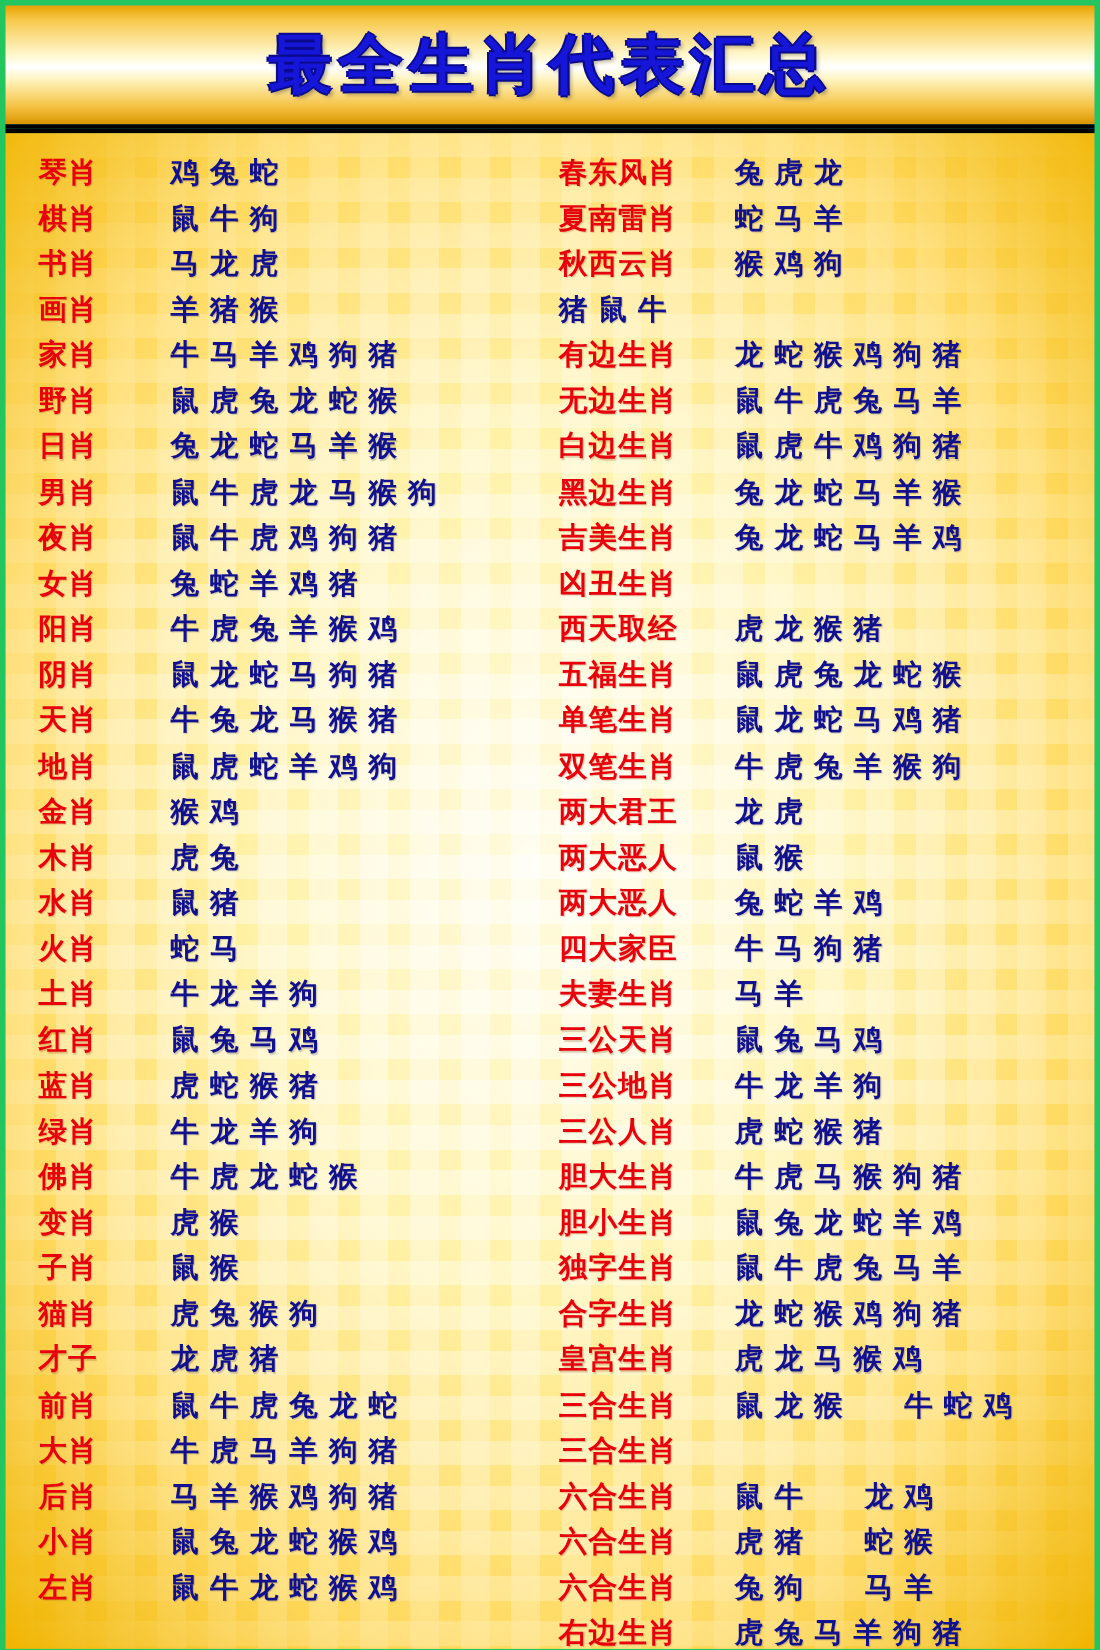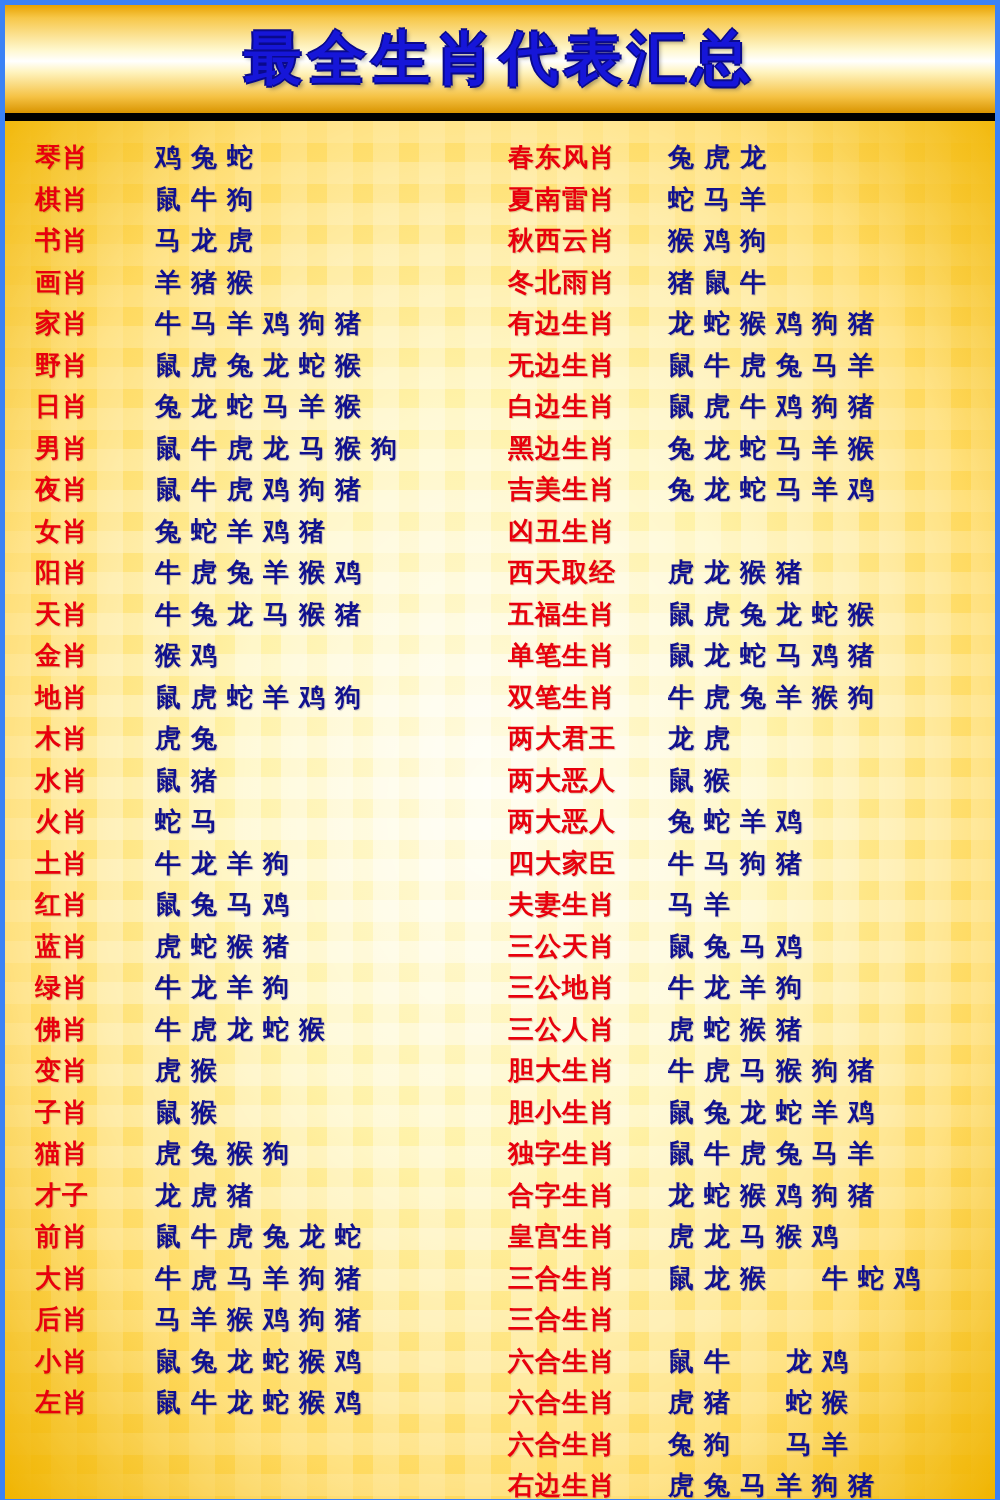--- a/index.html
+++ b/index.html
@@ -12,21 +12,21 @@
     height: 1500px;
     font-family: "DejaVu Sans", "Liberation Sans", sans-serif;
     overflow: hidden;
   }
   .poster {
     position: relative;
     width: 1000px;
     height: 1500px;
     background: #14b8a6;
     box-sizing: border-box;
-    border: 5px solid #3b82f6;
+    border: 5px solid #22c55e;
   }
   
   .title-bar {
     position: relative;
     height: 108px;
     margin: 0;
     background: linear-gradient(to bottom,
         #e8a200 0%,
         #f7c84a 12%,
         #fff8d0 42%,
@@ -172,32 +172,36 @@
           </div>
           <div class="row">
             <span class="label">女肖</span>
             <span class="values"><span class="v">兔</span><span class="v">蛇</span><span class="v">羊</span><span class="v">鸡</span><span class="v">猪</span></span>
           </div>
           <div class="row">
             <span class="label">阳肖</span>
             <span class="values"><span class="v">牛</span><span class="v">虎</span><span class="v">兔</span><span class="v">羊</span><span class="v">猴</span><span class="v">鸡</span></span>
           </div>
           <div class="row">
+            <span class="label">阴肖</span>
+            <span class="values"><span class="v">鼠</span><span class="v">龙</span><span class="v">蛇</span><span class="v">马</span><span class="v">狗</span><span class="v">猪</span></span>
+          </div>
+          <div class="row">
             <span class="label">天肖</span>
             <span class="values"><span class="v">牛</span><span class="v">兔</span><span class="v">龙</span><span class="v">马</span><span class="v">猴</span><span class="v">猪</span></span>
           </div>
           <div class="row">
+            <span class="label">地肖</span>
+            <span class="values"><span class="v">鼠</span><span class="v">虎</span><span class="v">蛇</span><span class="v">羊</span><span class="v">鸡</span><span class="v">狗</span></span>
+          </div>
+          <div class="row">
             <span class="label">金肖</span>
             <span class="values"><span class="v">猴</span><span class="v">鸡</span></span>
           </div>
           <div class="row">
-            <span class="label">地肖</span>
-            <span class="values"><span class="v">鼠</span><span class="v">虎</span><span class="v">蛇</span><span class="v">羊</span><span class="v">鸡</span><span class="v">狗</span></span>
-          </div>
-          <div class="row">
             <span class="label">木肖</span>
             <span class="values"><span class="v">虎</span><span class="v">兔</span></span>
           </div>
           <div class="row">
             <span class="label">水肖</span>
             <span class="values"><span class="v">鼠</span><span class="v">猪</span></span>
           </div>
           <div class="row">
             <span class="label">火肖</span>
             <span class="values"><span class="v">蛇</span><span class="v">马</span></span>
@@ -266,21 +270,20 @@
           </div>
           <div class="row">
             <span class="label">夏南雷肖</span>
             <span class="values"><span class="v">蛇</span><span class="v">马</span><span class="v">羊</span></span>
           </div>
           <div class="row">
             <span class="label">秋西云肖</span>
             <span class="values"><span class="v">猴</span><span class="v">鸡</span><span class="v">狗</span></span>
           </div>
           <div class="row">
-            <span class="label">冬北雨肖</span>
             <span class="values"><span class="v">猪</span><span class="v">鼠</span><span class="v">牛</span></span>
           </div>
           <div class="row">
             <span class="label">有边生肖</span>
             <span class="values"><span class="v">龙</span><span class="v">蛇</span><span class="v">猴</span><span class="v">鸡</span><span class="v">狗</span><span class="v">猪</span></span>
           </div>
           <div class="row">
             <span class="label">无边生肖</span>
             <span class="values"><span class="v">鼠</span><span class="v">牛</span><span class="v">虎</span><span class="v">兔</span><span class="v">马</span><span class="v">羊</span></span>
           </div>

